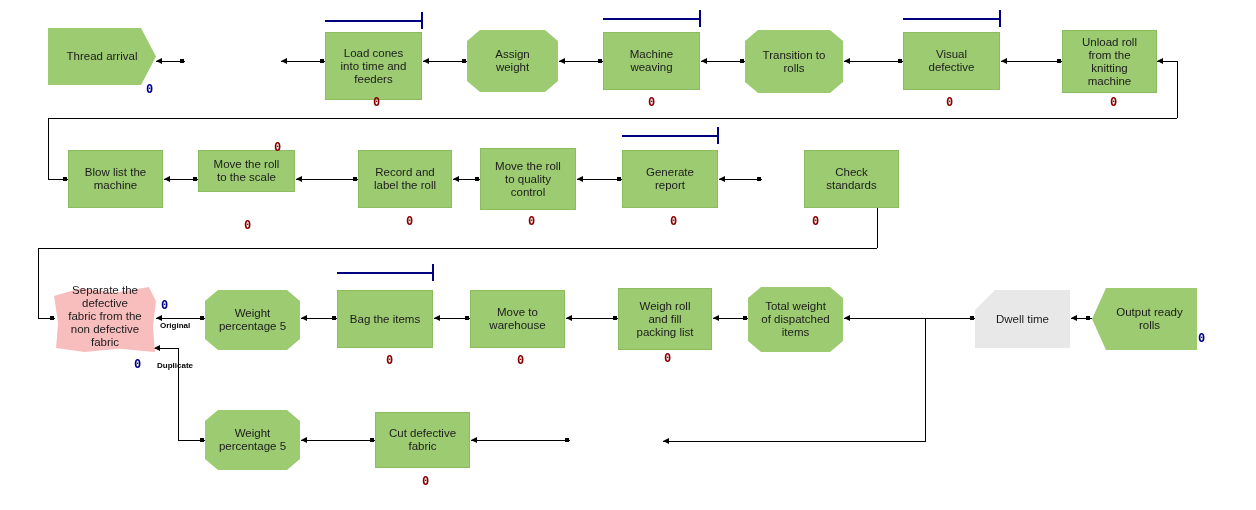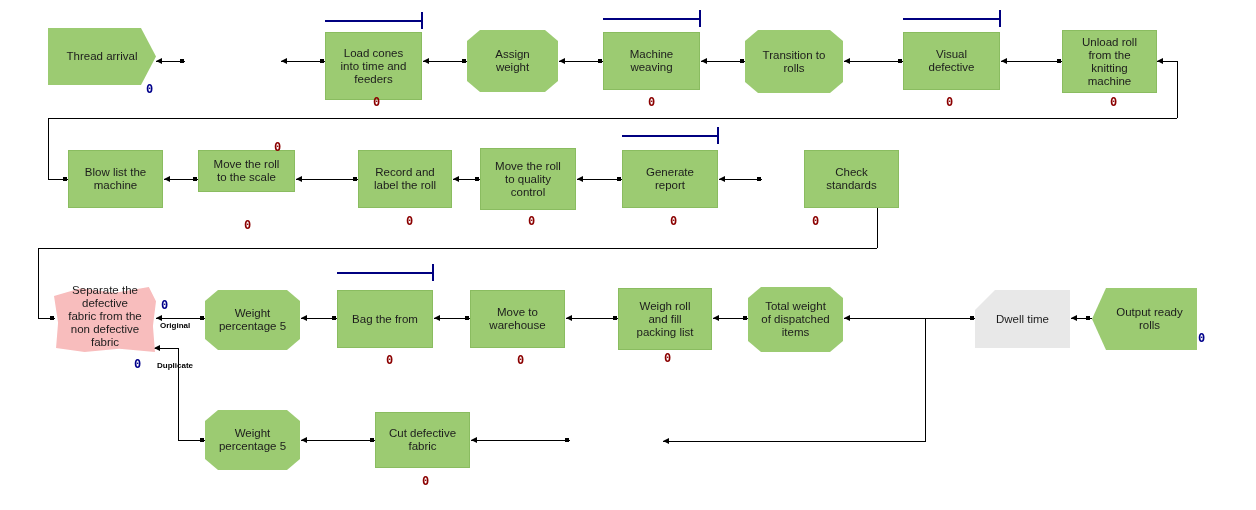--- a/index.html
+++ b/index.html
@@ -237,21 +237,21 @@
   </div>
 
   <div class="node pink-node" style="left:50px;top:268px;width:110px;height:96px">
     <div class="pinkbg"></div>
     <span class="txt" style="width:74px">Separate the defective fabric from the non defective fabric</span>
   </div>
   <div class="node green oct" style="left:205px;top:290px;width:95px;height:60px">
     <span class="txt" style="width:74px">Weight percentage 5</span>
   </div>
   <div class="node green rect" style="left:337px;top:290px;width:96px;height:58px">
-    <span class="txt" style="width:80px">Bag the from</span>
+    <span class="txt" style="width:80px">Bag the items</span>
   </div>
   <div class="node green rect" style="left:470px;top:290px;width:95px;height:58px">
     <span class="txt" style="width:66px">Move to warehouse</span>
   </div>
   <div class="node green rect" style="left:618px;top:288px;width:94px;height:62px">
     <span class="txt" style="width:64px">Weigh roll and fill packing list</span>
   </div>
   <div class="node green oct" style="left:748px;top:287px;width:95px;height:65px">
     <span class="txt" style="width:70px">Total weight of dispatched items</span>
   </div>

